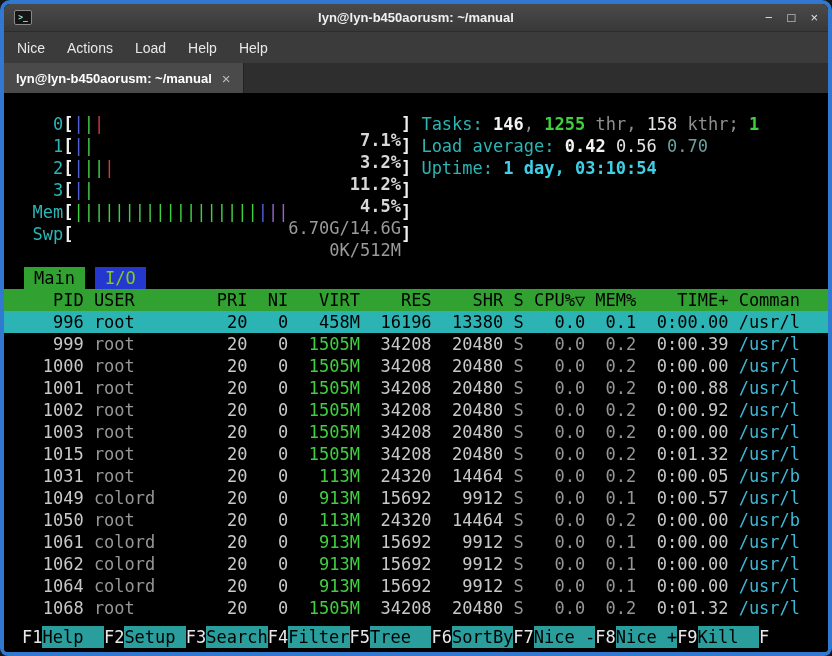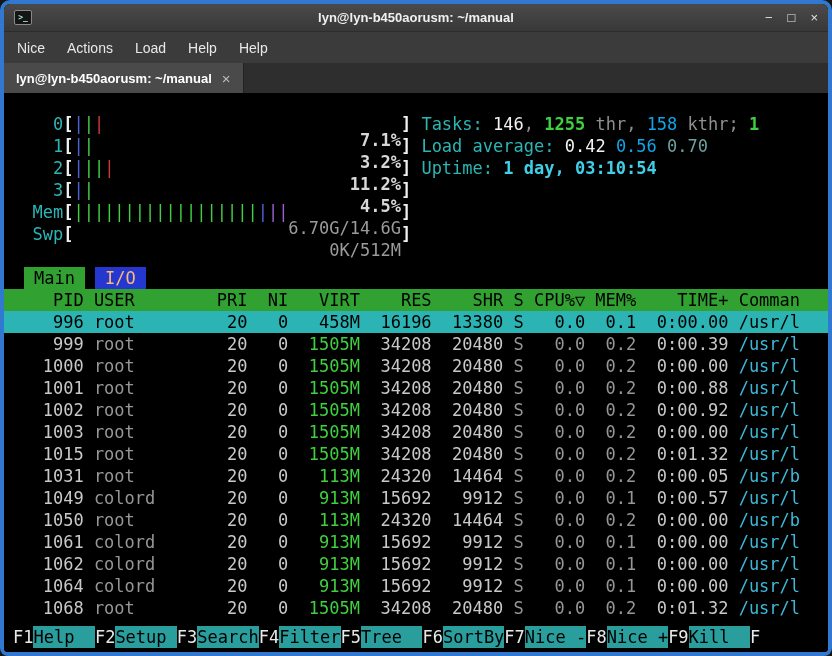--- a/index.html
+++ b/index.html
@@ -65,45 +65,45 @@
   .mlabel { display:inline-block; width:5ch; text-align:right; color:#2bb5b5; }
   .brk { color:#f0f0f0; font-weight:bold; }
   .mbar { display:inline-block; width:32ch; position:relative; vertical-align:top; }
   .mval { position:absolute; right:0; top:16px; }
   .v-pct { color:#d8d8d8; font-weight:bold; }
   .v-gray { color:#9a9a9a; }
   .tk-green { color:#3fcf3f; } .tk-blue { color:#5060d8; }
   .tk-red { color:#cc3b3b; } .tk-magenta { color:#9a5fd0; }
 
   .s-cyan { color:#2bb5b5; }
-  .s-bwhite { color:#f2f2f2; font-weight:normal; }
-  .s-white { color:#0ea5e9; }
+  .s-bwhite { color:#f2f2f2; font-weight:bold; }
+  .s-white { color:#e5e5e5; }
   .s-gray { color:#8f8f8f; }
   .s-green { color:#3fcf3f; font-weight:bold; }
   .s-dimcyan { color:#6aa0a0; }
   .s-uptime { color:#3fd0e8; font-weight:bold; }
 
   .blank-line { height:22px; }
 
   .stabs { height:22px; padding-left:20px; }
   .stab { display:inline-block; height:22px; padding:0 10px; }
   .stab-main { background:#31a231; color:#000; }
-  .stab-io { background:#2438d0; color:#fdba74; margin-left:10px; }
+  .stab-io { background:#2438d0; color:#84cc16; margin-left:10px; }
 
   .phdr { height:22px; background:#31a231; color:#000; padding-left:8px; }
   .prow { height:22px; padding-left:8px; }
   .prow.sel { background:#2cb4b4; }
   .prow.sel .cell { color:#000 !important; font-weight:normal; }
   .cell { display:inline-block; }
   .cl-def { color:#c8c8c8; }
   .cl-gray { color:#969696; }
   .cl-green { color:#3fcf3f; }
   .cl-cmd { color:#3fb8d8; }
 
-  .fnbar { position:absolute; left:7px; right:0; bottom:4px; height:22px; padding-left:2px; background:#000; }
+  .fnbar { position:absolute; left:16px; right:0; bottom:4px; height:22px; padding-left:2px; background:#000; }
   .fnitem { display:inline-block; height:22px; }
   .fkey { color:#e8e8e8; }
   .flabel { display:inline-block; width:6ch; background:#2a9d9d; color:#000; }
 </style>
 </head>
 <body>
 
 <div class="window">
 
   <div class="titlebar">

